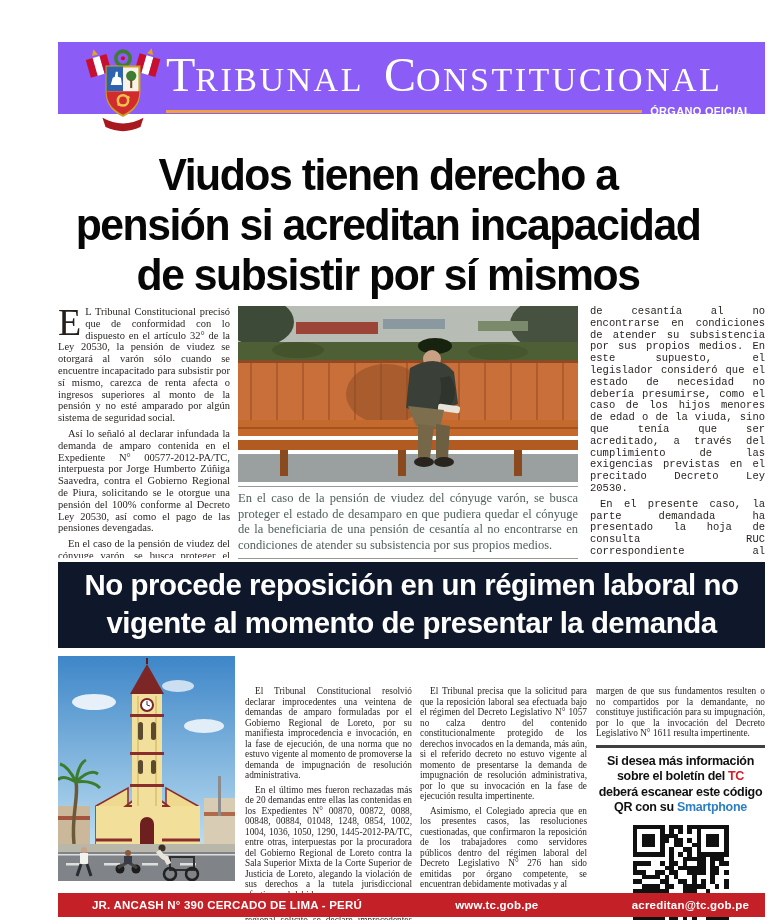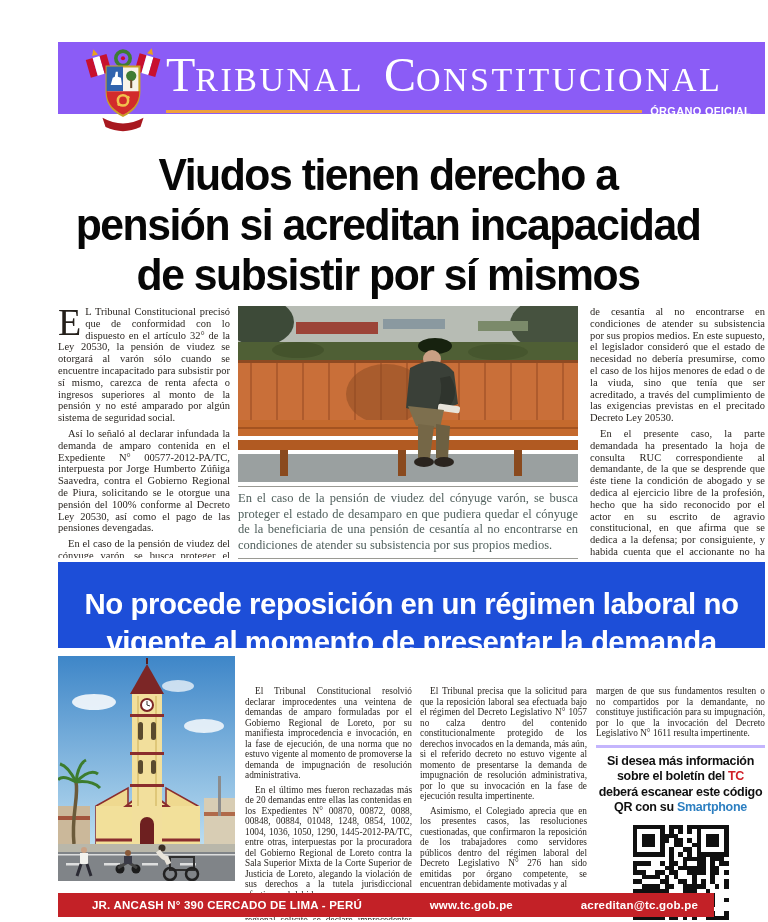--- a/index.html
+++ b/index.html
@@ -26,50 +26,50 @@
             font-family:"Liberation Sans",sans-serif;font-weight:bold;color:#070707;
             font-size:44px;line-height:50px;letter-spacing:-1.5px;}
   .headline .hl-line{transform:scaleX(.97);}
 
   
   .body-text{font-size:10.5px;line-height:11.8px;text-align:justify;color:#241f1a;hyphens:auto;}
   .body-p{margin:0 0 4px 0;text-indent:10px;}
   .no-indent{text-indent:0;}
   .dropcap{float:left;font-size:38px;line-height:30px;padding:1px 4px 0 0;color:#241f1a;}
   .a1-left{position:absolute;left:58px;top:306px;width:172px;height:252px;overflow:hidden;}
-  .a1-right{position:absolute;left:590px;top:306px;width:175px;height:252px;overflow:hidden;}
+  .a1-right{position:absolute;left:590px;top:306px;width:175px;height:252px;overflow:hidden;font-family:Liberation Mono, monospace;}
   .photo1{position:absolute;left:238px;top:306px;width:340px;height:176px;margin:0;}
   .photo1 svg,.photo2 svg{display:block;width:100%;height:100%;}
   .caption-wrap{position:absolute;left:238px;top:486px;width:340px;}
   .cap-rule{height:1px;background:#9a9a94;margin-bottom:4px;}
   .caption{font-size:12.5px;line-height:15.5px;text-align:justify;color:#51605d;margin:0 0 5px 0;}
 
   
-  .banner{position:absolute;left:58px;top:562px;width:707px;height:86px;background:#1d4ed8;
+  .banner{position:absolute;left:58px;top:562px;width:707px;height:86px;background:#0f172a;
           color:#fff;text-align:center;font-family:"Liberation Sans",sans-serif;font-weight:bold;
-          font-size:30px;line-height:38px;letter-spacing:-.5px;padding-top:23px;box-sizing:border-box;}
+          font-size:30px;line-height:38px;letter-spacing:-.5px;padding-top:4px;box-sizing:border-box;}
   .banner .bn-line{transform:scaleX(.98);}
 
   
   .photo2{position:absolute;left:58px;top:656px;width:177px;height:225px;margin:0;}
   .a2-col{position:absolute;top:656px;width:167px;height:234px;overflow:hidden;}
   .c1{left:245px;} .c2{left:420px;} .c3{left:596px;width:169px;}
   .body2{font-size:9.3px;line-height:10.5px;margin-top:30px;}
 
   
-  .qr-box{margin-top:6px;border-top:3px solid #c4b5fd;padding-top:6px;}
+  .qr-box{margin-top:6px;border-top:3px solid #404040;padding-top:6px;}
   .qr-heading{font-family:"Liberation Sans",sans-serif;font-weight:bold;font-size:12.5px;
               line-height:15.5px;text-align:center;color:#101010;letter-spacing:-.3px;text-indent:0;}
   .tc-red{color:#d02028;} .sp-blue{color:#2d7fc1;}
   .qr{display:grid;grid-template-columns:repeat(21,1fr);grid-template-rows:repeat(21,1fr);
       width:96px;height:96px;margin:9px auto 10px auto;background:#fff;}
   .qr i{display:block;} .qr i.b{background:#101010;}
 
   
-  .footer{position:absolute;left:58px;top:893px;width:656px;height:24px;background:#c32127;
+  .footer{position:absolute;left:58px;top:893px;width:707px;height:24px;background:#c32127;
           color:#fff;font-family:"Liberation Sans",sans-serif;font-weight:bold;font-size:11.5px;
           display:flex;align-items:center;justify-content:space-between;
           padding:0 16px 0 34px;box-sizing:border-box;letter-spacing:.2px;}
 </style>
 </head>
 <body>
 
 <div class="page">
 
   <header class="masthead">

